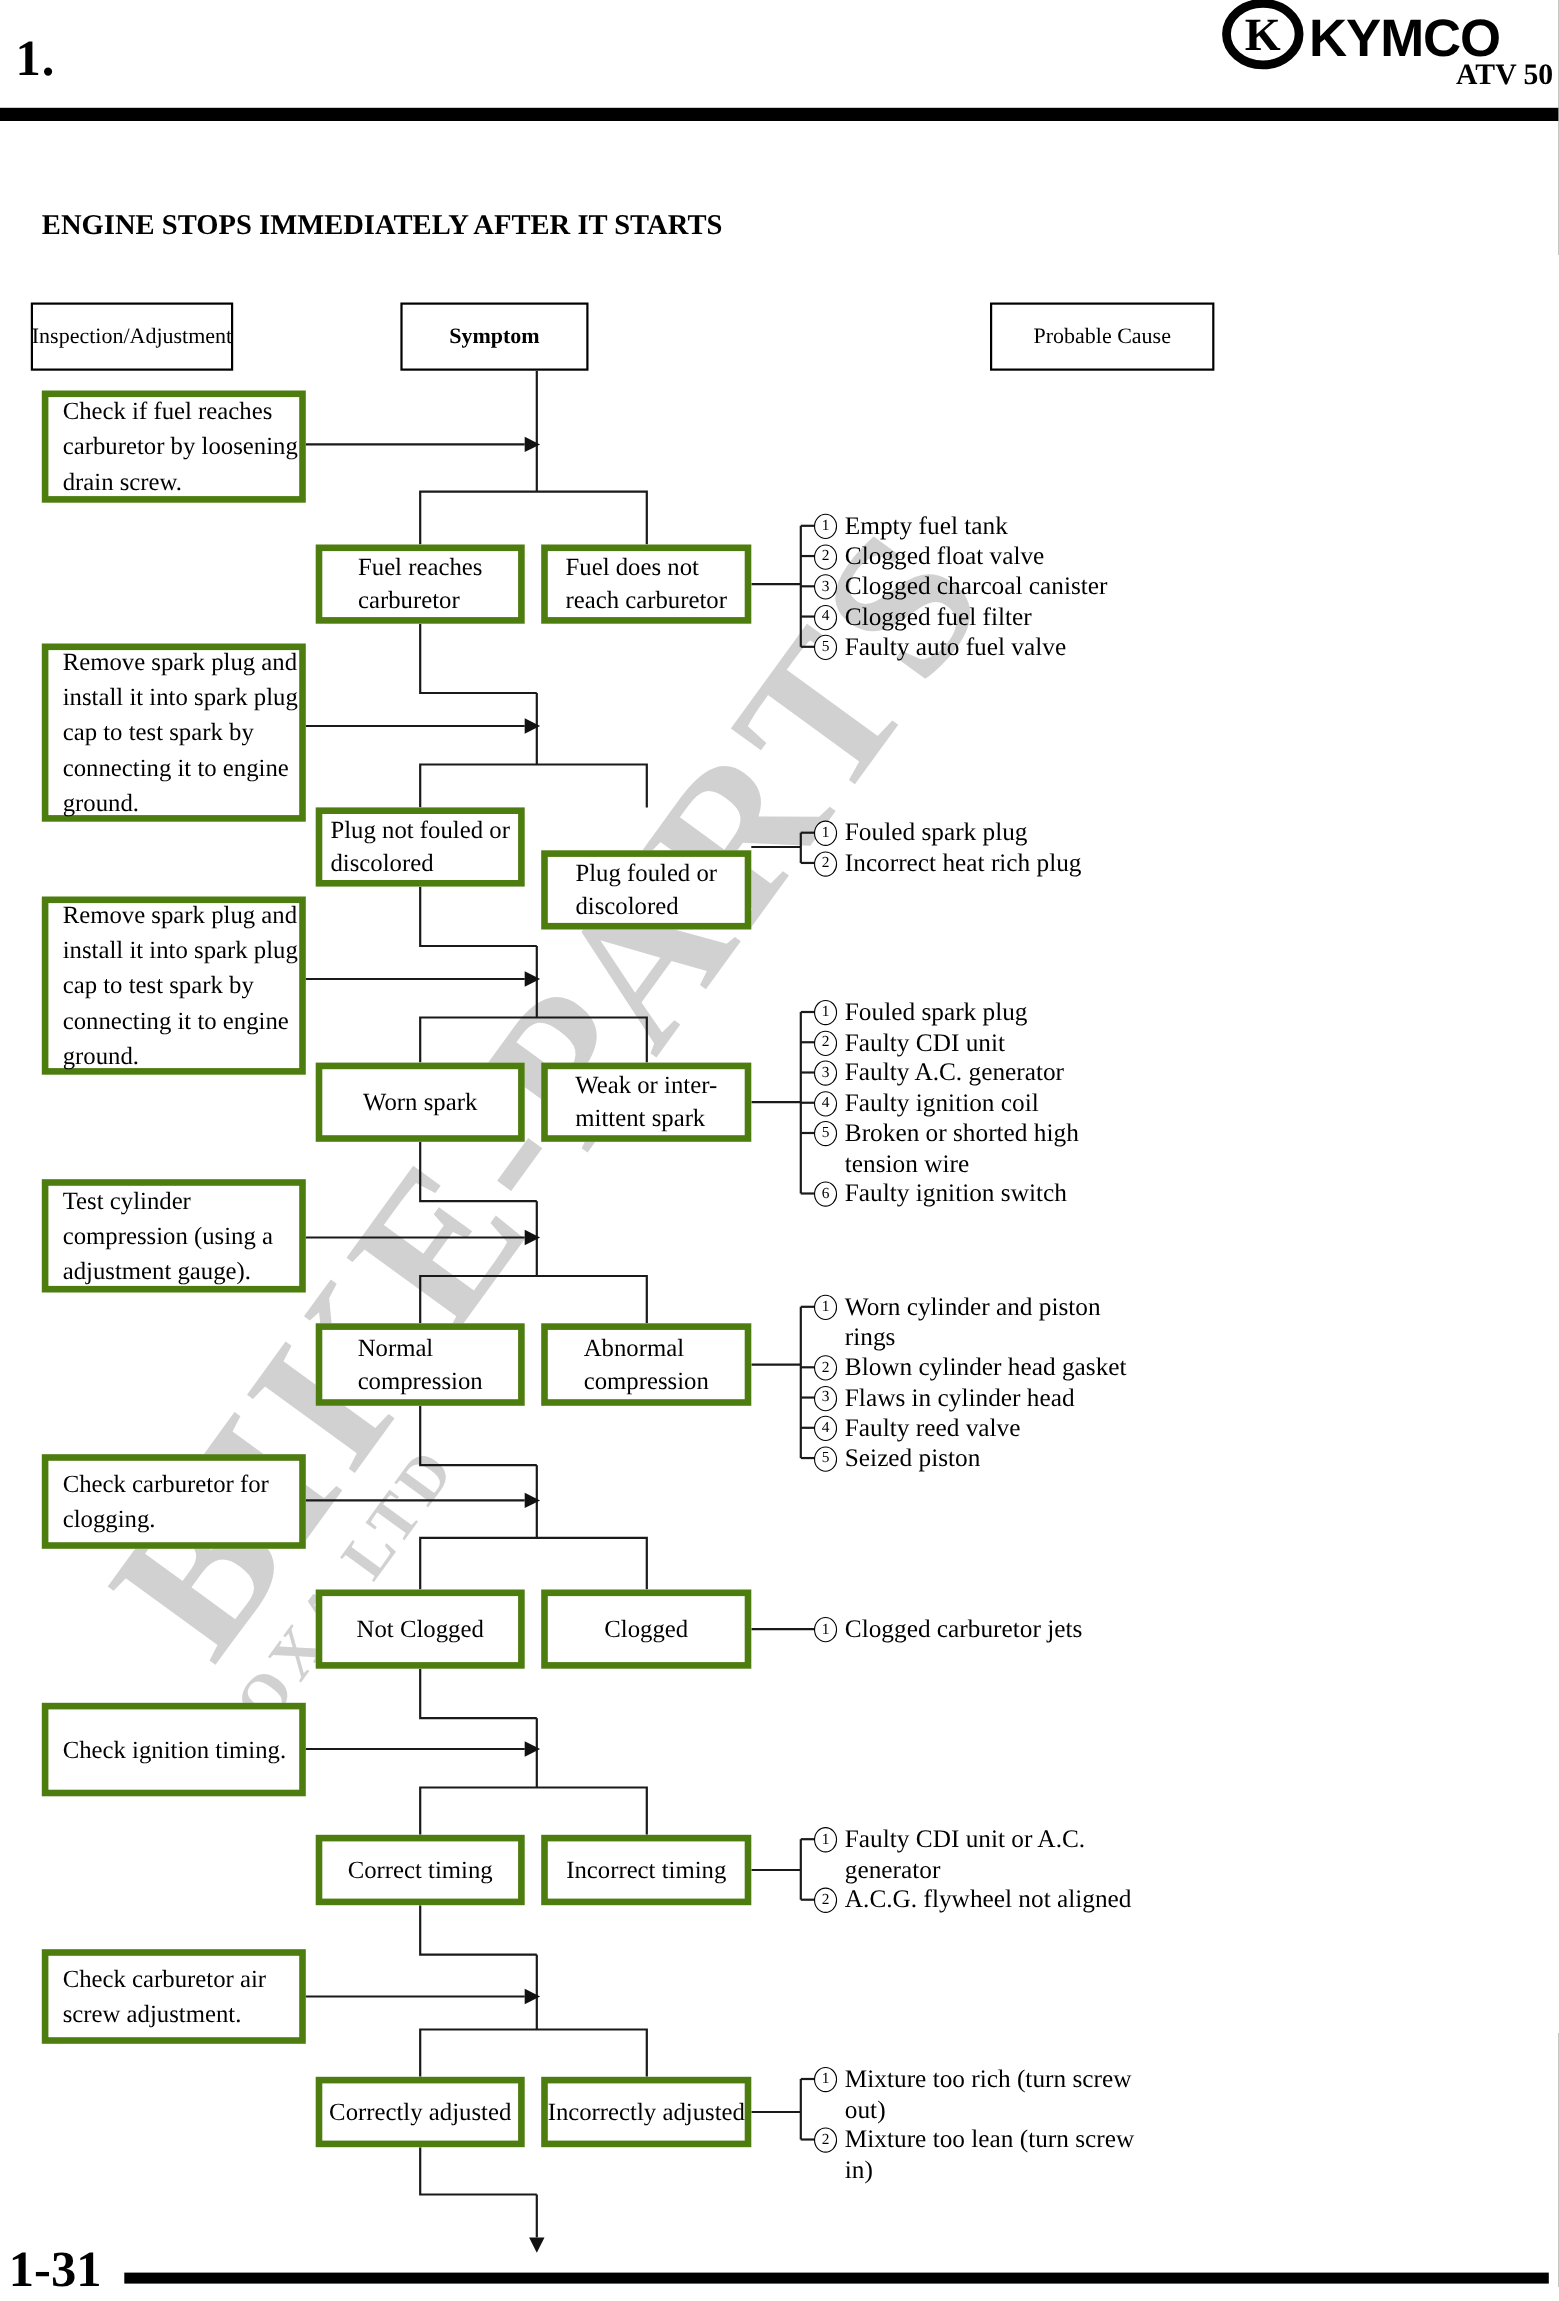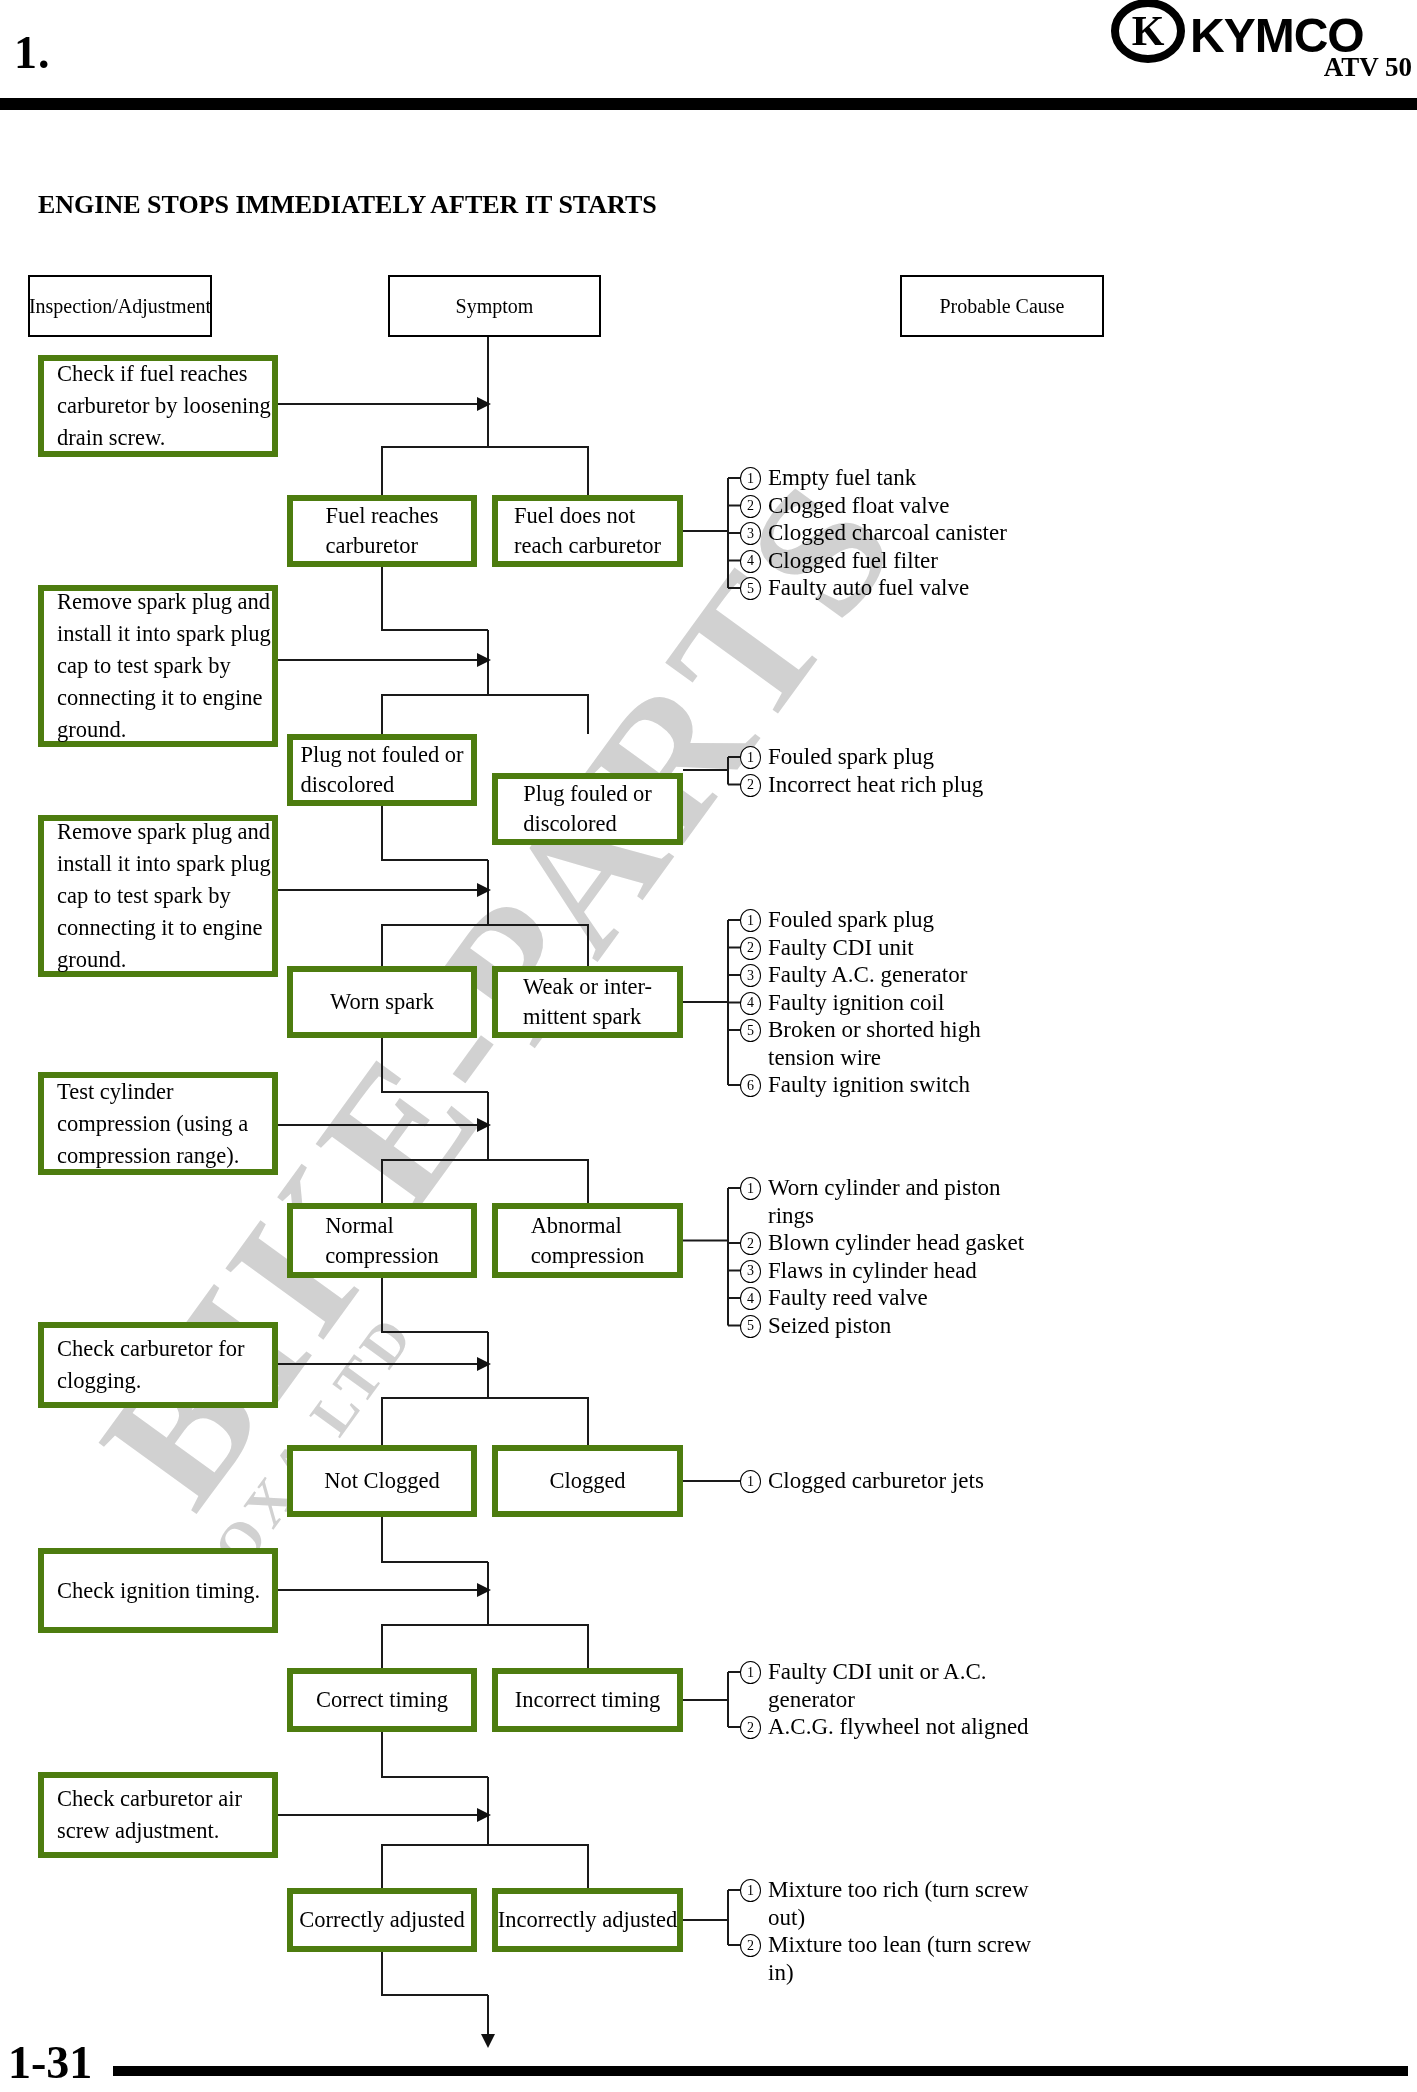--- a/index.html
+++ b/index.html
@@ -13,21 +13,21 @@
   #brand{position:absolute;left:1190px;top:8px;font-family:"Liberation Sans","DejaVu Sans",sans-serif;
          font-weight:900;font-size:48px;letter-spacing:-1px;z-index:2;}
   #model{position:absolute;left:1255px;top:52px;width:157px;text-align:right;
          font-size:27px;font-weight:bold;z-index:2;}
   #hdr-rule{position:absolute;left:0;top:98px;width:1417px;height:12px;background:#000;z-index:2;}
   #page-title{position:absolute;left:38px;top:190px;font-size:26px;font-weight:bold;z-index:2;}
   
   .hdr{position:absolute;top:275px;height:62px;border:2px solid #000;background:#fff;z-index:2;
        display:flex;align-items:center;justify-content:center;font-size:20px;box-sizing:border-box;}
   #hdr-insp{left:28px;width:184px;}
-  #hdr-sym{left:388px;width:213px;}
+  #hdr-sym{left:364px;width:171px;font-weight:bold;}
   #hdr-cause{left:900px;width:204px;}
   
   .box{position:absolute;border:6px solid #4d7c0f;background:#fff;z-index:2;display:flex;
        align-items:center;box-sizing:border-box;}
   .insp{left:38px;width:240px;justify-content:flex-start;padding-left:13px;}
   .sym{justify-content:center;}
   .sym-ok{left:287px;width:190px;}
   .sym-bad{left:492px;width:191px;}
   .pre{white-space:pre;font-size:22.5px;line-height:32px;}
   .sym .pre{line-height:30px;}
@@ -255,21 +255,21 @@
 tension wire</span>
         </div>
         <div class="cause-item">
           <span class="cause-num">6</span>
           <span class="cause-text">Faulty ignition switch</span>
         </div>
       </div>
       <div class="box insp" style="top: 1072px; height: 103px;">
         <span class="pre">Test cylinder
 compression (using a
-compression range).</span>
+adjustment gauge).</span>
       </div>
       <div class="box sym sym-ok" style="top: 1203px; height: 75px;">
         <span class="pre">Normal
 compression</span>
       </div>
       <div class="box sym sym-bad" style="top: 1203px; height: 75px;">
         <span class="pre">Abnormal
 compression</span>
       </div>
       <div class="causes" style="top: 1174px;">

